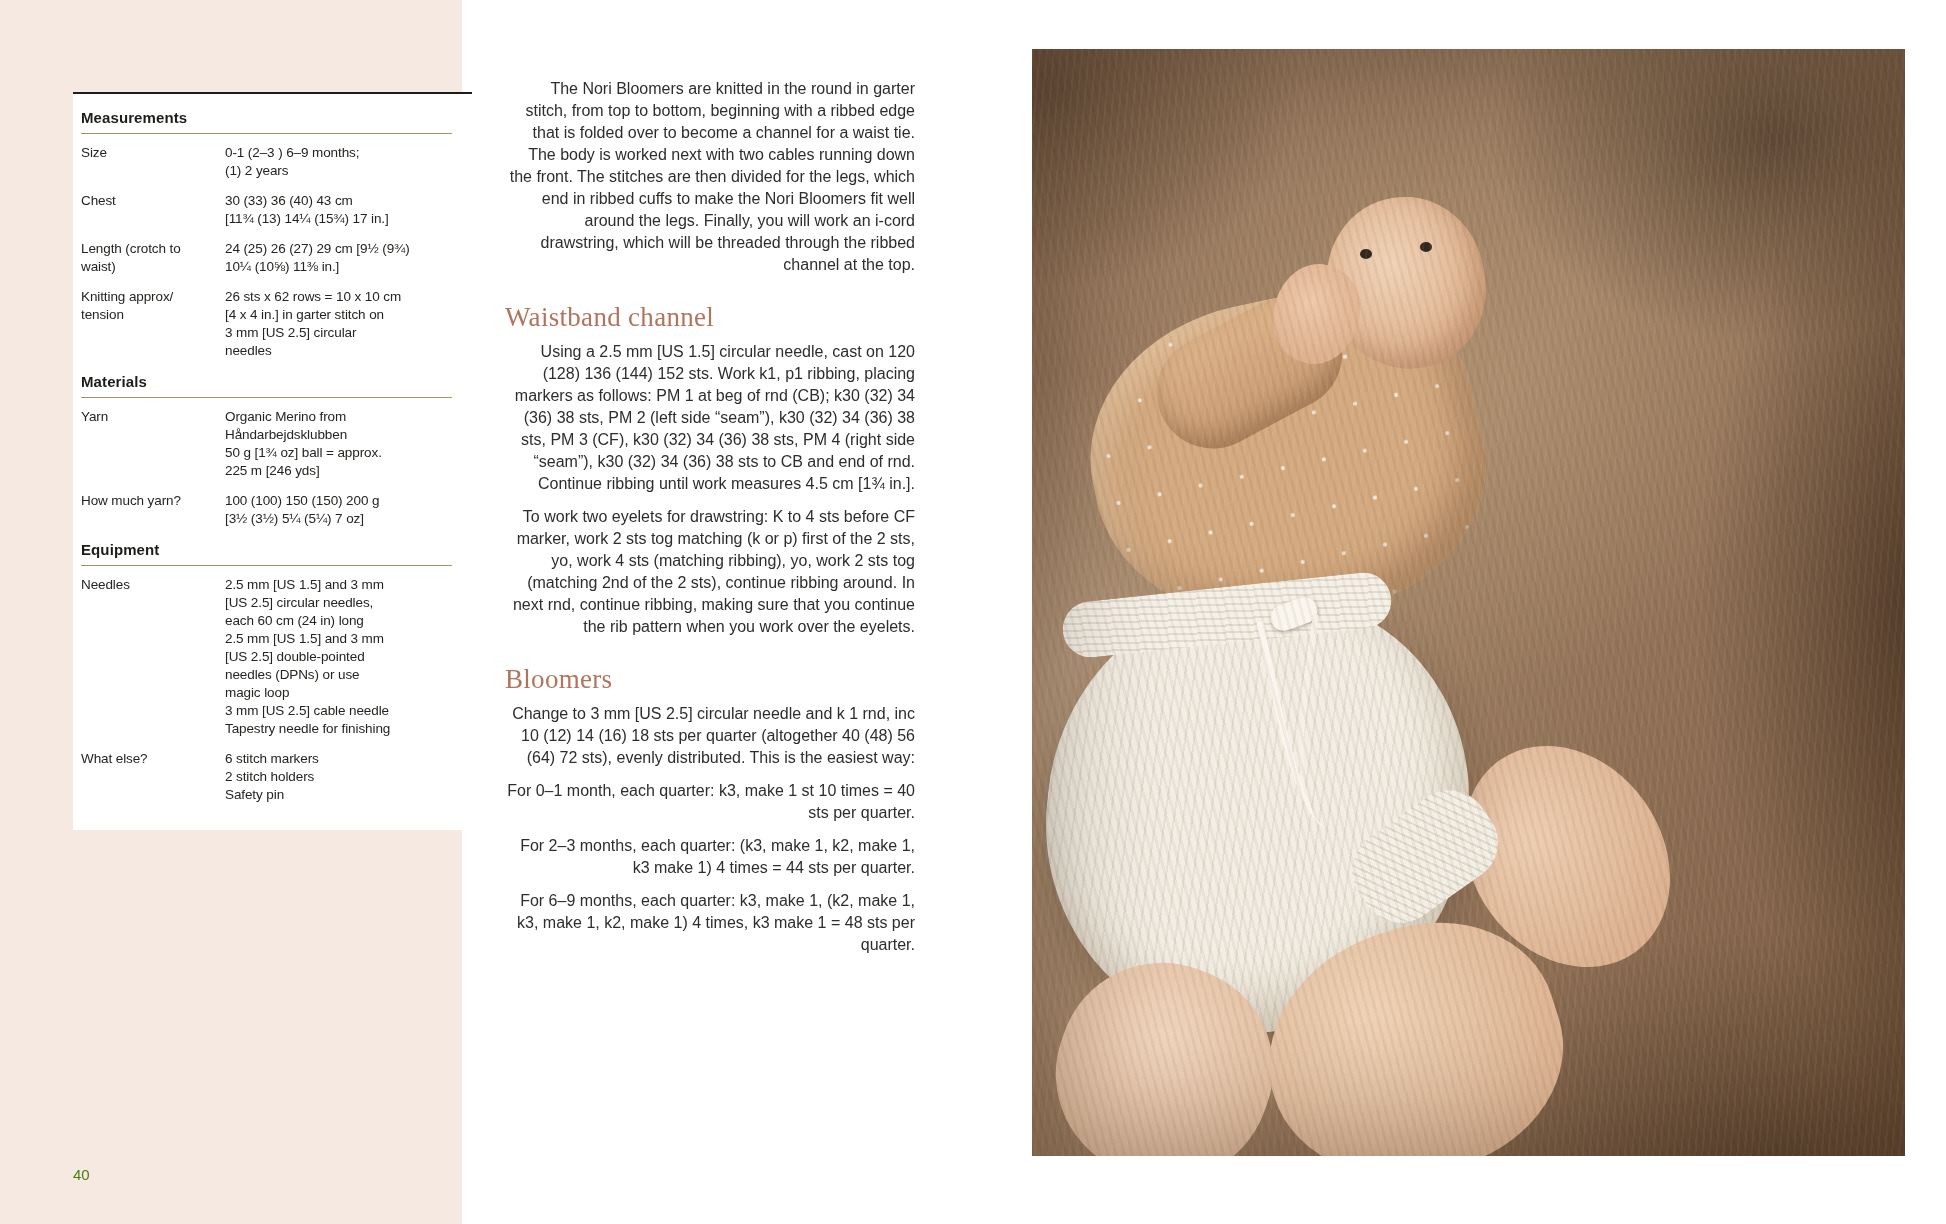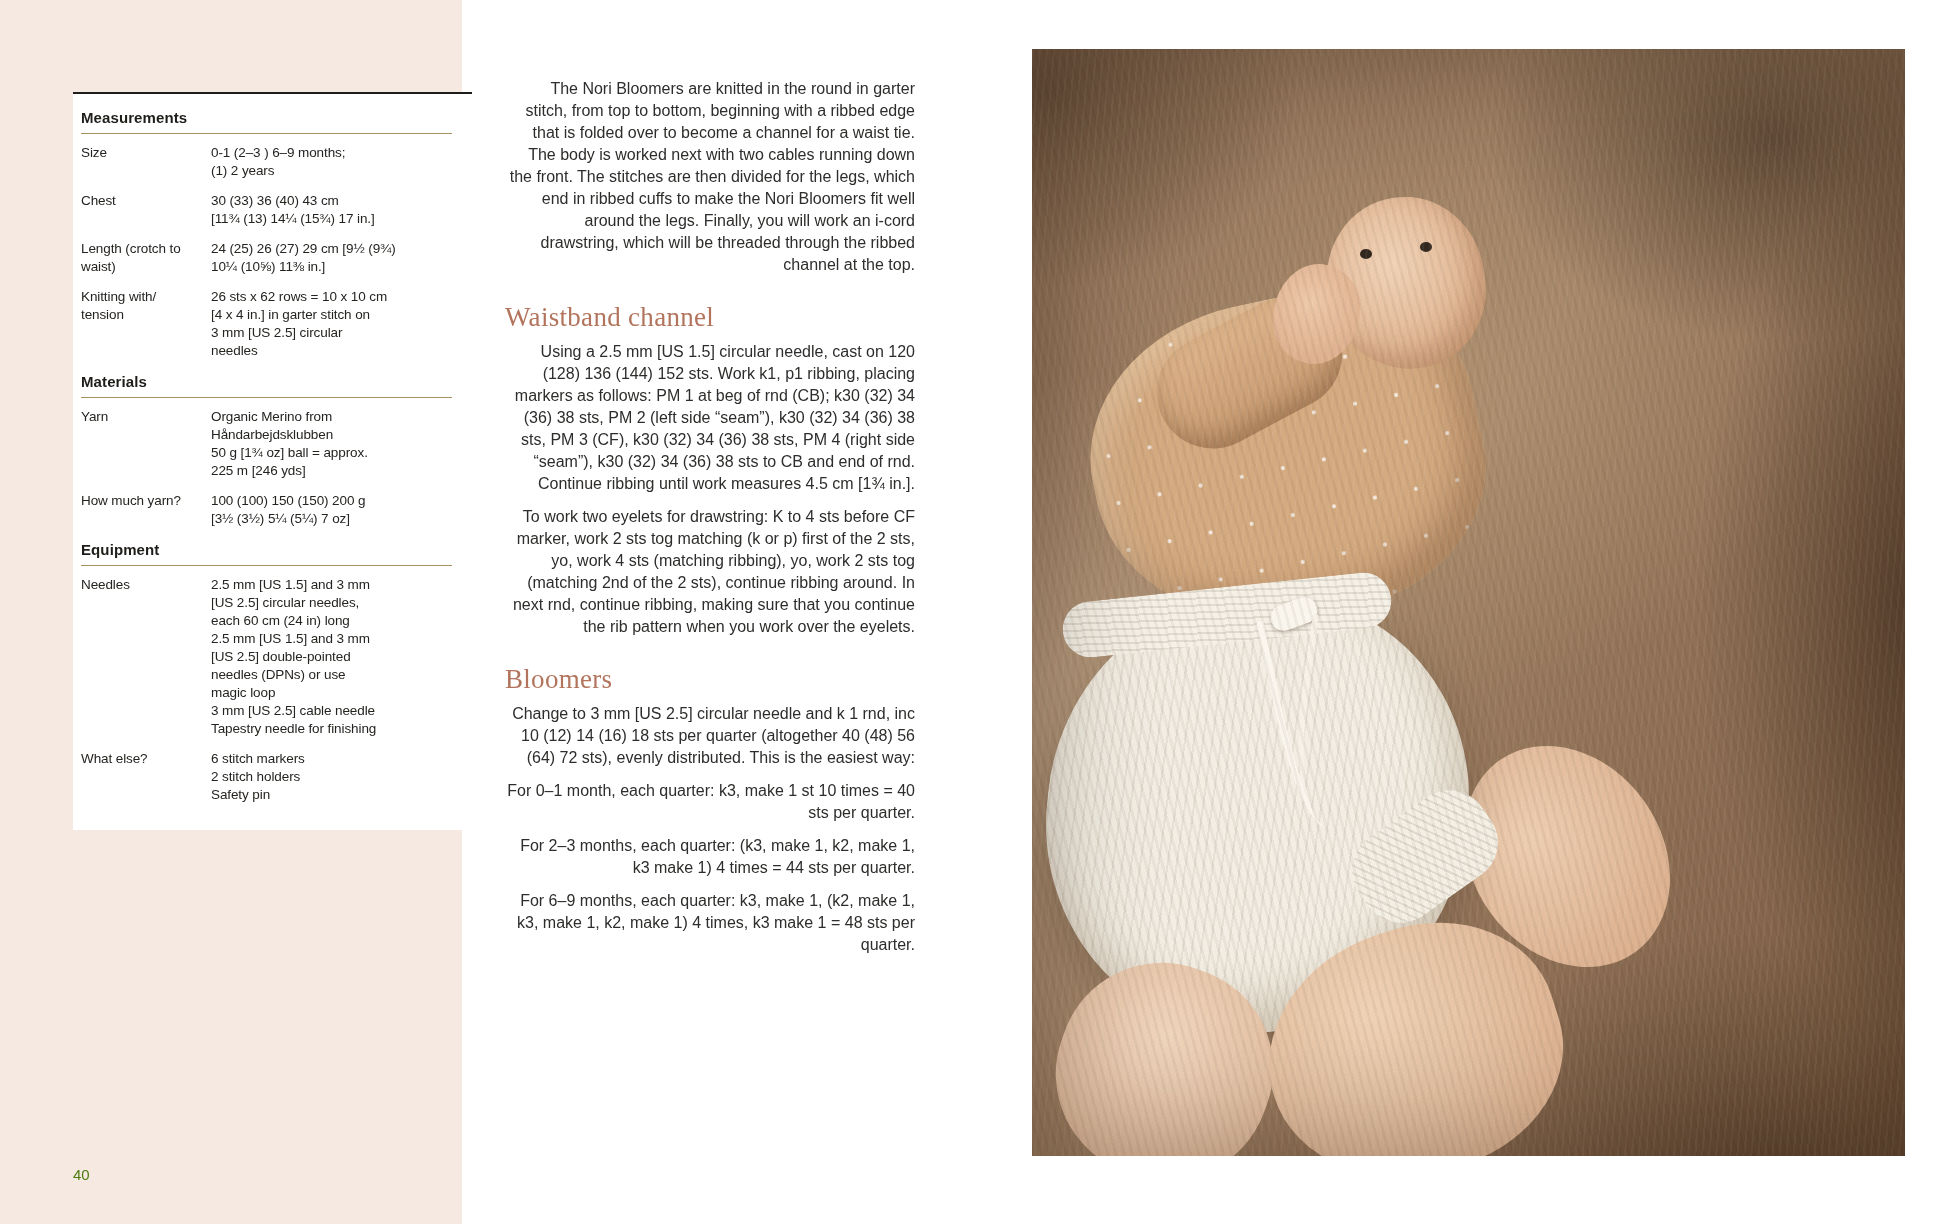--- a/index.html
+++ b/index.html
@@ -19,21 +19,21 @@
     position:absolute;left:73px;top:92px;width:399px;box-sizing:border-box;
     background:#ffffff;border-top:2px solid #1f1d1a;
     padding:2px 20px 14px 8px;
   }
   .spec-title{
     font-size:15px;font-weight:bold;color:#1f1d1a;letter-spacing:.1px;
     margin:13px 0 10px 0;padding-bottom:7px;
     border-bottom:1px solid var(--table-rule,#a8935f);
   }
   .spec-row{
-    display:grid;grid-template-columns:126px 1fr;column-gap:4px;
+    display:grid;grid-template-columns:126px 1fr;column-gap:18px;
     font-size:13.5px;line-height:18px;letter-spacing:-.1px;
     margin:0 0 12px 0;color:#262420;
   }
   .spec-label,.spec-value{white-space:pre-line;}
   .page-number{position:absolute;left:73px;top:1166px;font-size:15px;color:#4d7c0f;}
   
   .article{position:absolute;left:505px;top:78px;width:410px;}
   .article h2{
     font-family:"Liberation Serif", serif;font-weight:400;
     color:var(--heading-accent,#b2745c);
@@ -155,21 +155,21 @@
     <div class="spec-value">30 (33) 36 (40) 43 cm
 [11¾ (13) 14¼ (15¾) 17 in.]</div>
   </div>
   <div class="spec-row">
     <div class="spec-label">Length (crotch to
 waist)</div>
     <div class="spec-value">24 (25) 26 (27) 29 cm [9½ (9¾)
 10¼ (10⅝) 11⅜ in.]</div>
   </div>
   <div class="spec-row">
-    <div class="spec-label">Knitting with/
+    <div class="spec-label">Knitting approx/
 tension</div>
     <div class="spec-value">26 sts x 62 rows = 10 x 10 cm
 [4 x 4 in.] in garter stitch on
 3 mm [US 2.5] circular
 needles</div>
   </div>
 
   <h3 class="spec-title">Materials</h3>
   <div class="spec-row">
     <div class="spec-label">Yarn</div>

